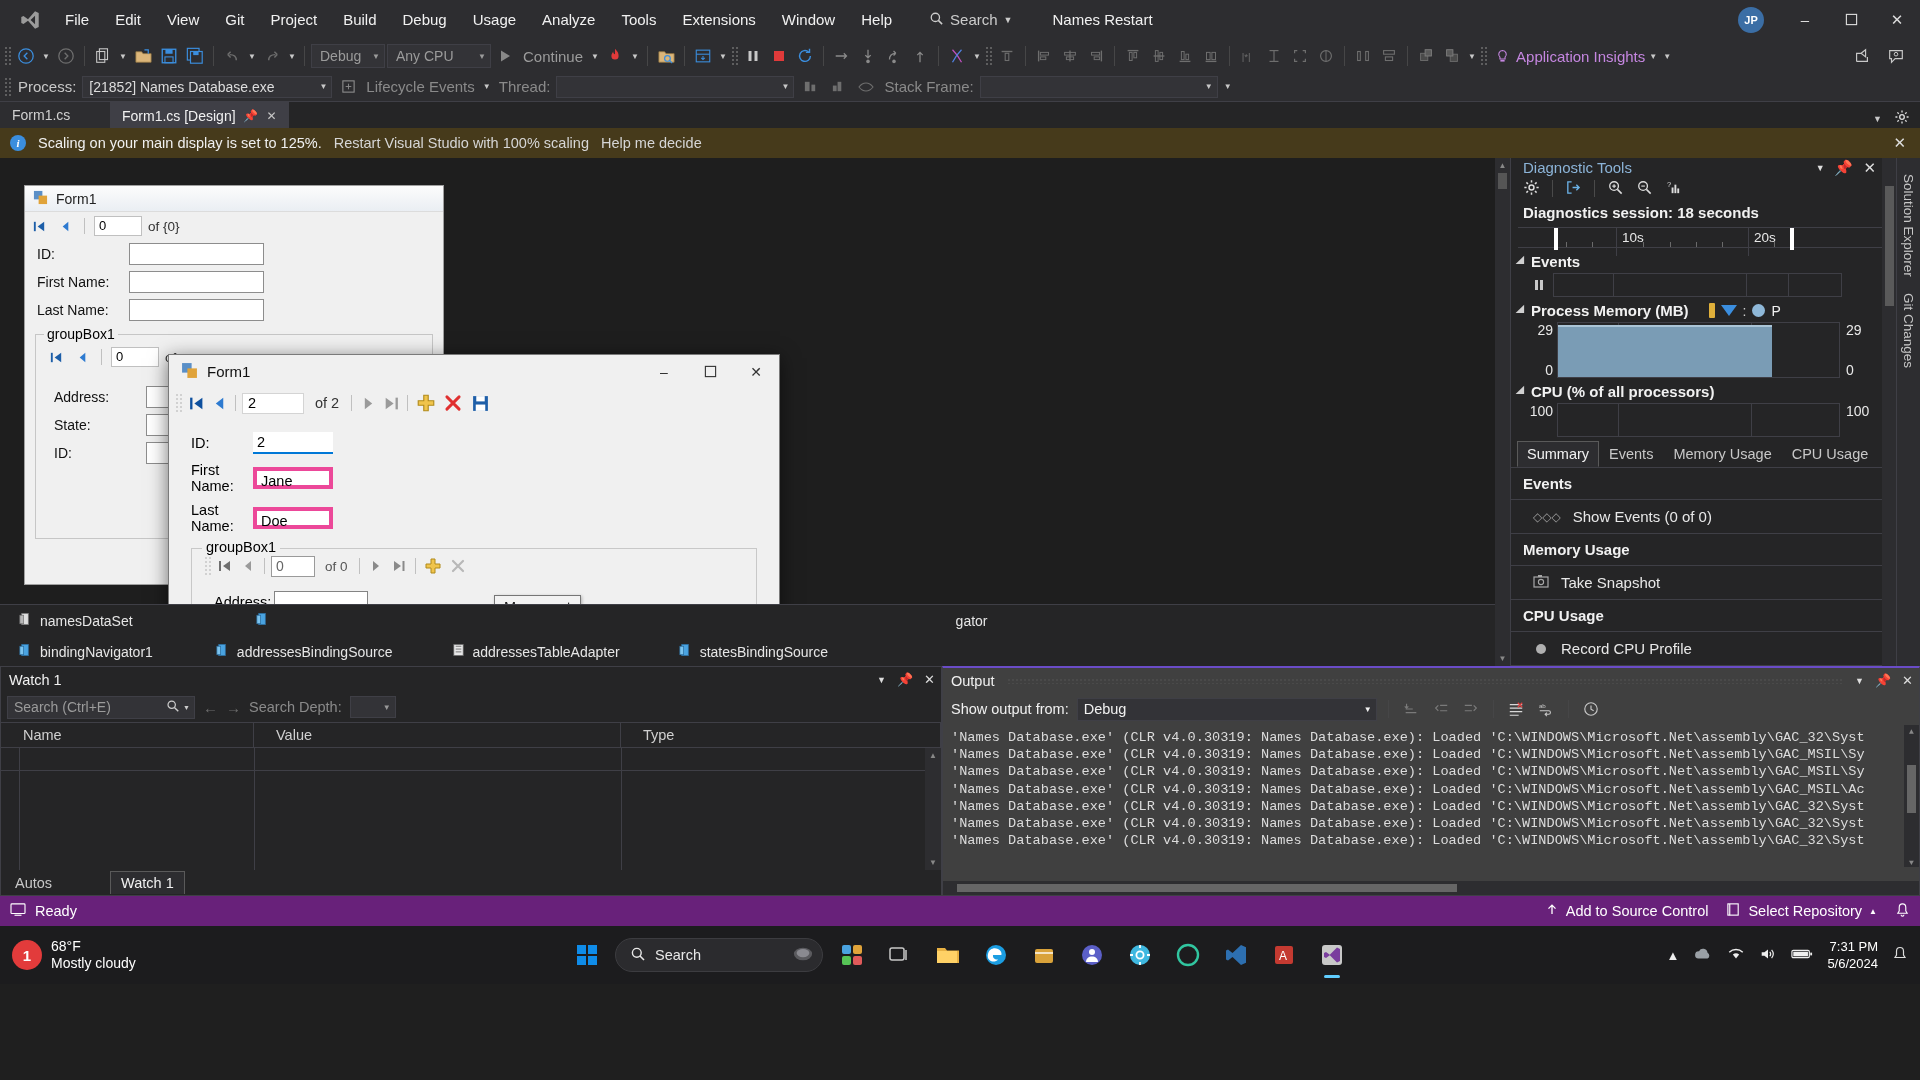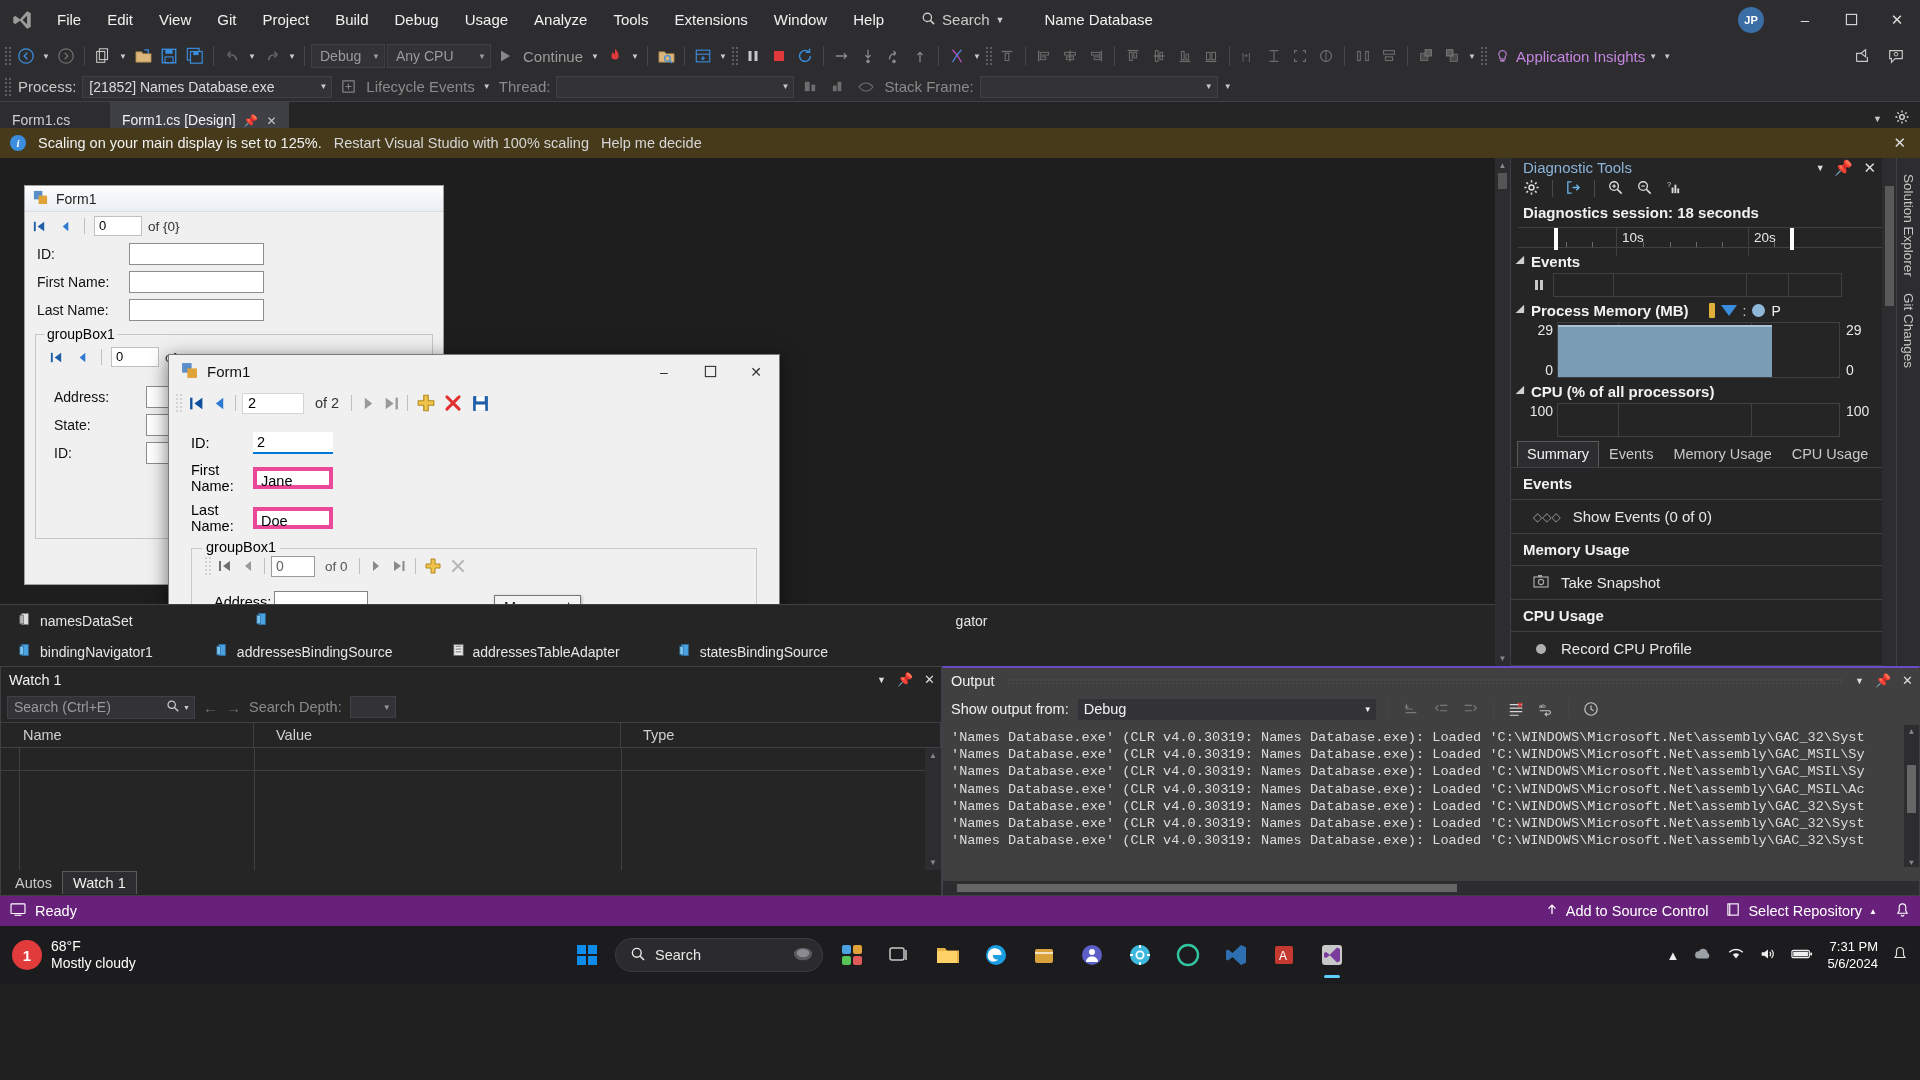--- a/index.html
+++ b/index.html
@@ -9,21 +9,21 @@
     background: #1e1e1e;
     color: #f1f1f1;
     font-size: 15px;
     -webkit-font-smoothing: antialiased;
   }
   .vs-root { position: relative; width: 1920px; height: 1080px; background: #1f1f1f; }
 
   
   .titlebar {
     height: 40px; background: #2d2d30; display: flex; align-items: center;
-    border-bottom: 1px solid #2d2d30; position: relative;
+    border-bottom: 1px solid #2d2d30; position: relative; padding-left: 8px;
   }
   .vs-logo { width: 44px; display: flex; align-items: center; justify-content: center; color: #9b9b9b; }
   .menu { display: flex; align-items: center; height: 40px; }
   .menu-item {
     padding: 0 13px; height: 40px; line-height: 40px; font-size: 15px; color: #f1f1f1;
     cursor: default; white-space: nowrap;
   }
   .search-box {
     display: flex; align-items: center; gap: 6px; margin-left: 14px; padding: 0 10px;
     height: 26px; color: #ccc; font-size: 15px; cursor: text;
@@ -66,21 +66,21 @@
   .lbl2 { color: #c8c8c8; font-size: 15px; white-space: nowrap; padding: 0 2px; }
   .combo2 {
     height: 22px; background: #333337; border: 1px solid #3f3f46; color: #ddd;
     display: flex; align-items: center; padding: 0 4px 0 6px; font-size: 14px;
   }
   .combo2 .cc { margin-left: auto; font-size: 8px; color:#c8c8c8; padding-left:8px;}
 
   
   .tabstrip { height: 26px; background: #252526; display: flex; align-items: flex-end; }
   .doc-tab {
-    height: 26px; display: flex; align-items: flex-end; gap: 8px; padding: 0 12px;
+    height: 26px; display: flex; align-items: center; gap: 8px; padding: 0 12px;
     font-size: 14px; color: #b4b4b4; background: #252526;
   }
   .doc-tab.active { background: #3f3f46; color: #f1f1f1; border-top: 1px solid #3f3f46; }
   .doc-tab.inactive-sel { background: #2d2d30; color: #d0d0d0; }
   .tab-ic { font-size: 12px; color: #c8c8c8; }
 
   
   .infobar {
     height: 30px; background: #463a1b; display: flex; align-items: center;
     padding: 0 10px; gap: 12px; font-size: 14.5px; color: #f0f0f0;
@@ -219,21 +219,21 @@
   .wt-depthbox { width: 46px; height: 22px; background: #333337; border: 1px solid #3f3f46; display:flex; align-items:center;}
   .wt-depthbox .cc{ margin-left:auto; font-size:8px; color:#999; padding-right:4px;}
   .wt-cols { height: 26px; display: flex; align-items: center; border-top: 1px solid #3f3f46; border-bottom: 1px solid #3f3f46; font-size: 14.5px; color: #d0d0d0; }
   .wt-col { padding-left: 22px; border-right: 1px solid #3f3f46; height: 26px; line-height: 26px;}
   .wt-grid { flex: 1; position: relative; }
   .wt-grid .rowline { position:absolute; left:0; right:16px; top:22px; height:1px; background:#3f3f46;}
   .wt-grid .c1 { position:absolute; top:0; bottom:0; left:18px; width:1px; background:#3f3f46;}
   .wt-grid .c2 { position:absolute; top:0; bottom:0; left:253px; width:1px; background:#3f3f46;}
   .wt-grid .c3 { position:absolute; top:0; bottom:0; left:620px; width:1px; background:#3f3f46;}
   .wt-vscroll { position:absolute; right:0; top:0; bottom:0; width:16px; background:#2d2d30;}
-  .wt-tabs { height: 25px; display: flex; align-items: center; padding-left: 4px; }
+  .wt-tabs { height: 25px; display: flex; align-items: center; padding-left: 4px; gap: 48px; }
   .wt-tab { padding: 3px 10px; font-size: 14.5px; color: #c8c8c8; }
   .wt-tab.active { background: #2d2d30; color: #f1f1f1; border:1px solid #5a5a5a; border-bottom:none;}
 
   .output { flex: 1; background: #404040; border: 1px solid #3f3f46; border-top: 2px solid #6a4cc7; display: flex; flex-direction: column; }
   .out-tb { height: 32px; display: flex; align-items: center; gap: 8px; padding-left: 8px; }
   .out-lbl { font-size: 14.5px; color: #f1f1f1; }
   .out-combo {
     width: 300px; height: 23px; background: #333337; border: 1px solid #3f3f46; color: #f1f1f1;
     display: flex; align-items: center; padding: 0 4px 0 6px; font-size: 14.5px;
   }
@@ -297,21 +297,21 @@
     <div class="search-box">
       <span>
         <svg width="15" height="15" viewBox="0 0 16 16">
             <circle cx="6.8" cy="6.8" r="4.4" fill="none" stroke="#ccc" stroke-width="1.4"></circle>
             <line x1="10" y1="10" x2="14" y2="14" stroke="#ccc" stroke-width="1.6"></line>
           </svg>
       </span>
       <span>Search</span>
       <span class="chev">▼</span>
     </div>
-    <div class="app-title">Name Database</div>
+    <div class="app-title">Names Restart</div>
     <div class="titlebar-right">
       <div class="avatar">JP</div>
       <div class="win-btn">–</div>
       <div class="win-btn">
         <svg width="13" height="13" viewBox="0 0 14 14">
             <rect x="1.5" y="1.5" width="11" height="11" fill="none" stroke="#ddd" stroke-width="1.2"></rect>
           </svg>
       </div>
       <div class="win-btn close">✕</div>
     </div>

